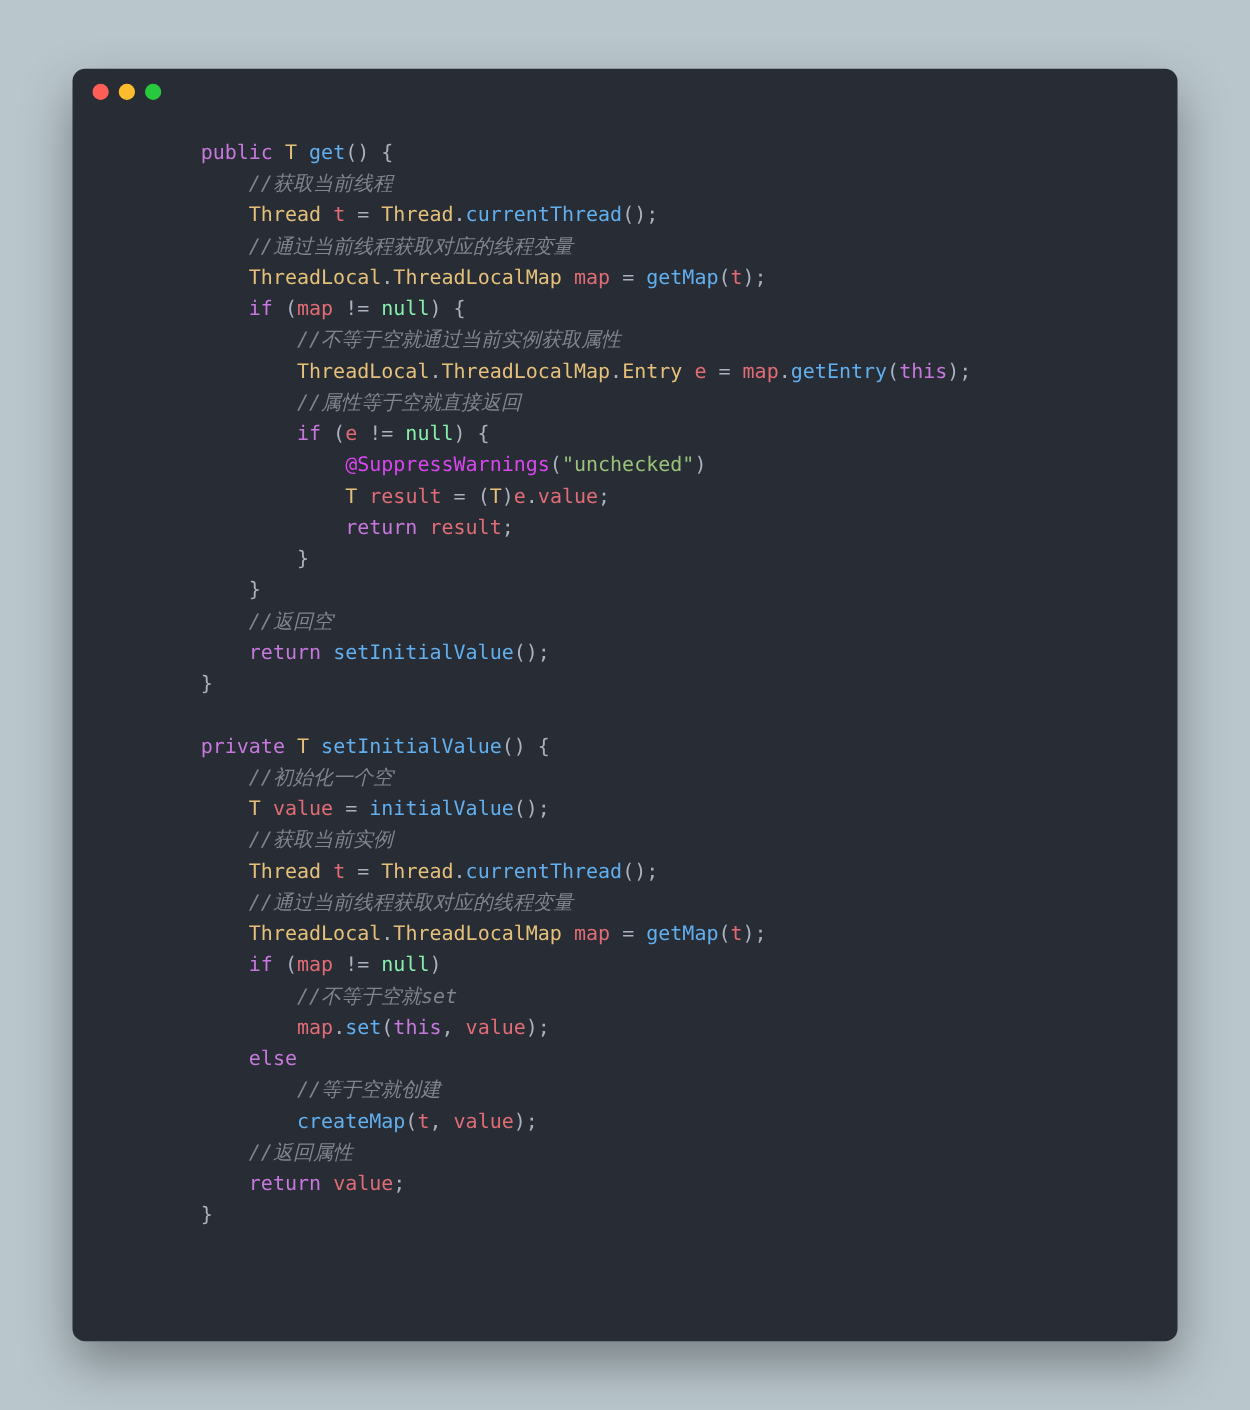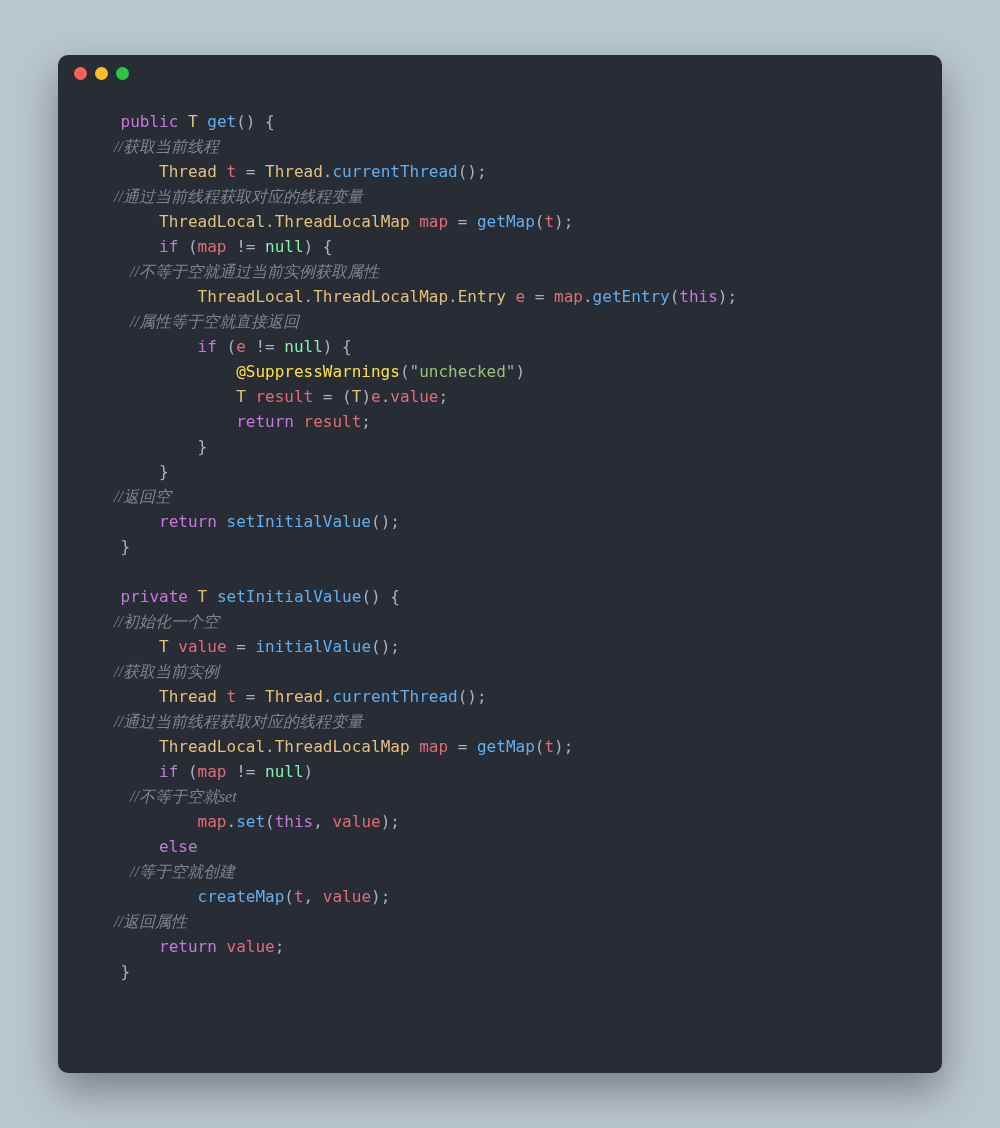--- a/index.html
+++ b/index.html
@@ -34,29 +34,30 @@
   }
   .dot.red    { background: #ff5f56; }
   .dot.yellow { background: #ffbd2e; }
   .dot.green  { background: #27c93f; }
   .code {
     padding: 18px 24px 24px 24px;
     font-size: 16px;
     line-height: 25px;
     color: #abb2bf;
     white-space: pre;
+    margin-left: 40px;
   }
   .kw   { color: #c678dd; }   
   .type { color: #e5c07b; }   
   .fn   { color: #61afef; }   
   .id   { color: #e06c75; }   
-  .cmt  { color: #7f848e; font-style: italic; font-family: Liberation Serif, serif; }
+  .cmt  { color: #7f848e; font-style: italic; }
   .str  { color: #98c379; }
   .null { color: #86efac; }
-  .ann  { color: #fde047; text-align: right; }
+  .ann  { color: #d946ef; text-align: right; }
   .pn   { color: #abb2bf; }
 </style>
 </head>
 <body>
 
 <div class="window">
   <div class="titlebar">
     <div class="dot red"></div>
     <div class="dot yellow"></div>
     <div class="dot green"></div>

